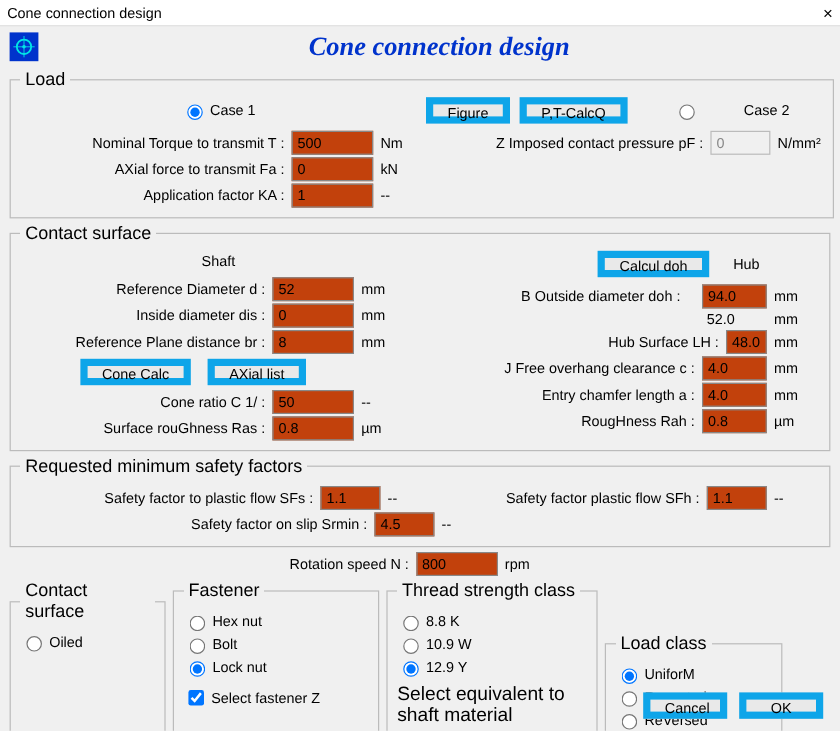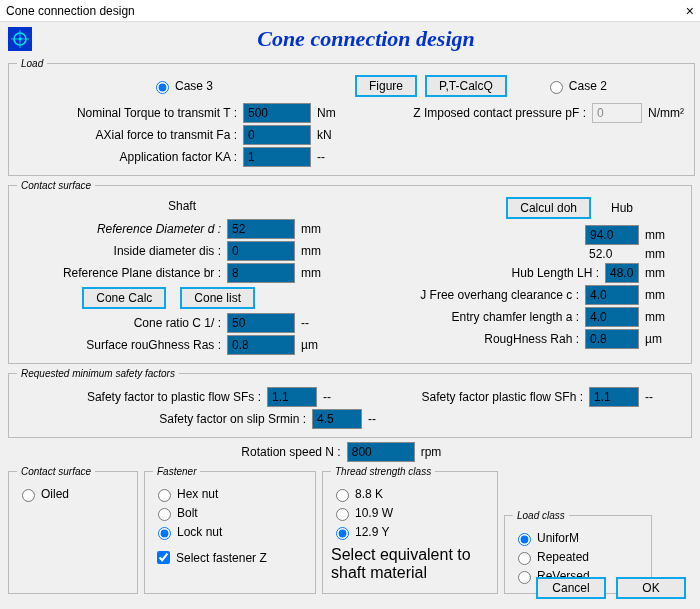--- a/index.html
+++ b/index.html
@@ -47,41 +47,40 @@
     color: #0033cc;
     font-family: Georgia, "Times New Roman", serif;
   }
   fieldset.group {
     border: 1px solid #bbb;
     margin: 2px 8px 4px 8px;
     padding: 6px 8px 6px 8px;
     position: relative;
   }
   fieldset.group > legend {
-    font-size: 10px;
+    font-size: 15px;
     padding: 0 4px;
-    font-style: italic;
   }
   .row { display: flex; align-items: center; margin: 2px 0; }
   .row.right { justify-content: flex-end; }
   .lbl { text-align: right; padding-right: 6px; white-space: nowrap; }
   input[type=text] {
     height: 20px;
     border: 1px solid #888;
-    background: #0369a1;
+    background: #c2410c;
     padding: 0 4px;
     font-family: inherit;
     font-size: 12px;
   }
   input[type=text].ro { background: #f0f0f0; color: #888; border-color:#bbb;}
   .unit { padding-left: 6px; width: 44px; white-space:nowrap;}
   button.btn {
     height: 22px;
     background: #e9e9e9;
-    border: 2px solid #0ea5e9;
+    border: 6px solid #0ea5e9;
     padding: 0 12px;
     font-family: inherit;
     font-size: 12px;
     cursor: pointer;
   }
   .two-col { display:flex; gap:10px; }
   .col { flex:1; }
   .subhead { text-align:center; margin:2px 0 6px 0; }
   .bottom-groups {
     display:flex;
@@ -130,26 +129,26 @@
   </div>
   <div class="header-title">Cone connection design</div>
 </div>
 
 <fieldset class="group">
   <legend>Load</legend>
   <div class="load-top">
     <div class="case1">
       <label class="radio-item" style="justify-content:center;">
         <input type="radio" checked="" style="">
-          <span>Case 3</span>
+          <span>Case 1</span>
       </label>
     </div>
     <button class="btn">Figure</button>
     <button class="btn">P,T-CalcQ</button>
-    <label class="radio-item" style="margin-left:30px;">
+    <label class="radio-item" style="margin-left:30px;gap:35px;">
       <input type="radio" style="">
         <span>Case 2</span>
     </label>
   </div>
   <div class="load-cols">
     <div class="load-left">
       <div class="row">
           <span class="lbl" style="width:226px;">Nominal Torque to transmit   T   :</span>
         <input type="text" style="width: 68px;" value="500">
         <span class="unit">Nm</span>
@@ -174,64 +173,65 @@
     </div>
   </div>
 </fieldset>
 
 <fieldset class="group">
   <legend>Contact surface</legend>
   <div class="two-col">
     <div class="col" style="flex:0 0 330px;">
       <div class="subhead">Shaft</div>
       <div class="row">
-          <span class="lbl" style="width:210px;font-style:italic;">Reference Diameter   d   :</span>
+          <span class="lbl" style="width:210px;">Reference Diameter   d   :</span>
         <input type="text" style="width: 68px;" value="52">
         <span class="unit">mm</span>
         </div>
       <div class="row">
           <span class="lbl" style="width:210px;">Inside diameter   dis :</span>
         <input type="text" style="width: 68px;" value="0">
         <span class="unit">mm</span>
         </div>
       <div class="row">
           <span class="lbl" style="width:210px;">Reference Plane distance   br :</span>
         <input type="text" style="width: 68px;" value="8">
         <span class="unit">mm</span>
         </div>
       <div class="cs-btn-row">
         <button class="btn">Cone Calc</button>
-        <button class="btn">Cone list</button>
+        <button class="btn">AXial list</button>
       </div>
       <div class="row">
           <span class="lbl" style="width:210px;">Cone ratio   C  1/ :</span>
         <input type="text" style="width: 68px;" value="50">
         <span class="unit">--</span>
         </div>
       <div class="row">
           <span class="lbl" style="width:210px;">Surface rouGhness   Ras :</span>
         <input type="text" style="width: 68px;" value="0.8">
         <span class="unit">µm</span>
         </div>
     </div>
     <div class="col">
       <div class="hub-head">
         <button class="btn">Calcul doh</button>
         <span>Hub</span>
       </div>
       <div class="row right">
-        <input type="text" style="width: 54px;" value="94.0">
+          <span class="lbl">B Outside diameter   doh :</span>
+        <input type="text" style="width: 54px; margin-left: 12px;" value="94.0">
         <span class="unit">mm</span>
         </div>
       <div class="row right">
         <span style="width:54px;padding:0 4px;">52.0</span>
         <span class="unit">mm</span>
         </div>
       <div class="row right">
-          <span class="lbl">Hub Length   LH :</span>
+          <span class="lbl">Hub Surface   LH :</span>
         <input type="text" style="width: 34px;" value="48.0">
         <span class="unit">mm</span>
         </div>
       <div class="row right">
           <span class="lbl">J Free overhang clearance    c :</span>
         <input type="text" style="width: 54px;" value="4.0">
         <span class="unit">mm</span>
         </div>
       <div class="row right">
           <span class="lbl">Entry chamfer length    a :</span>

